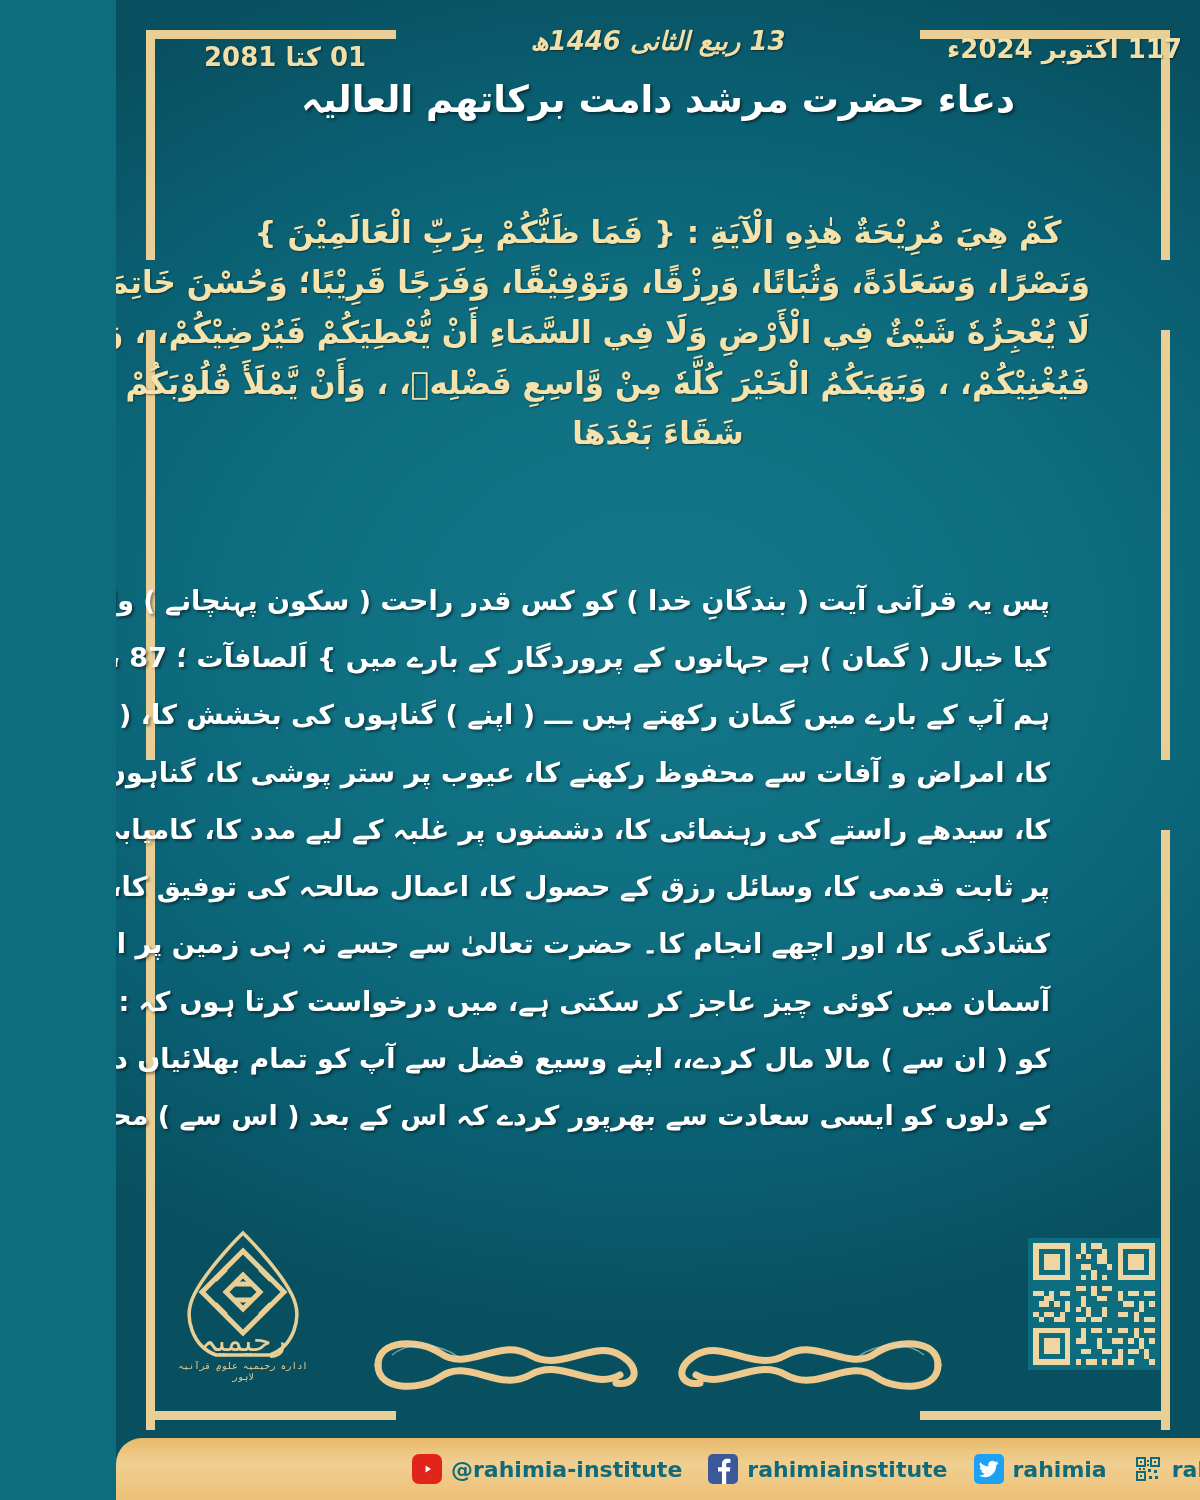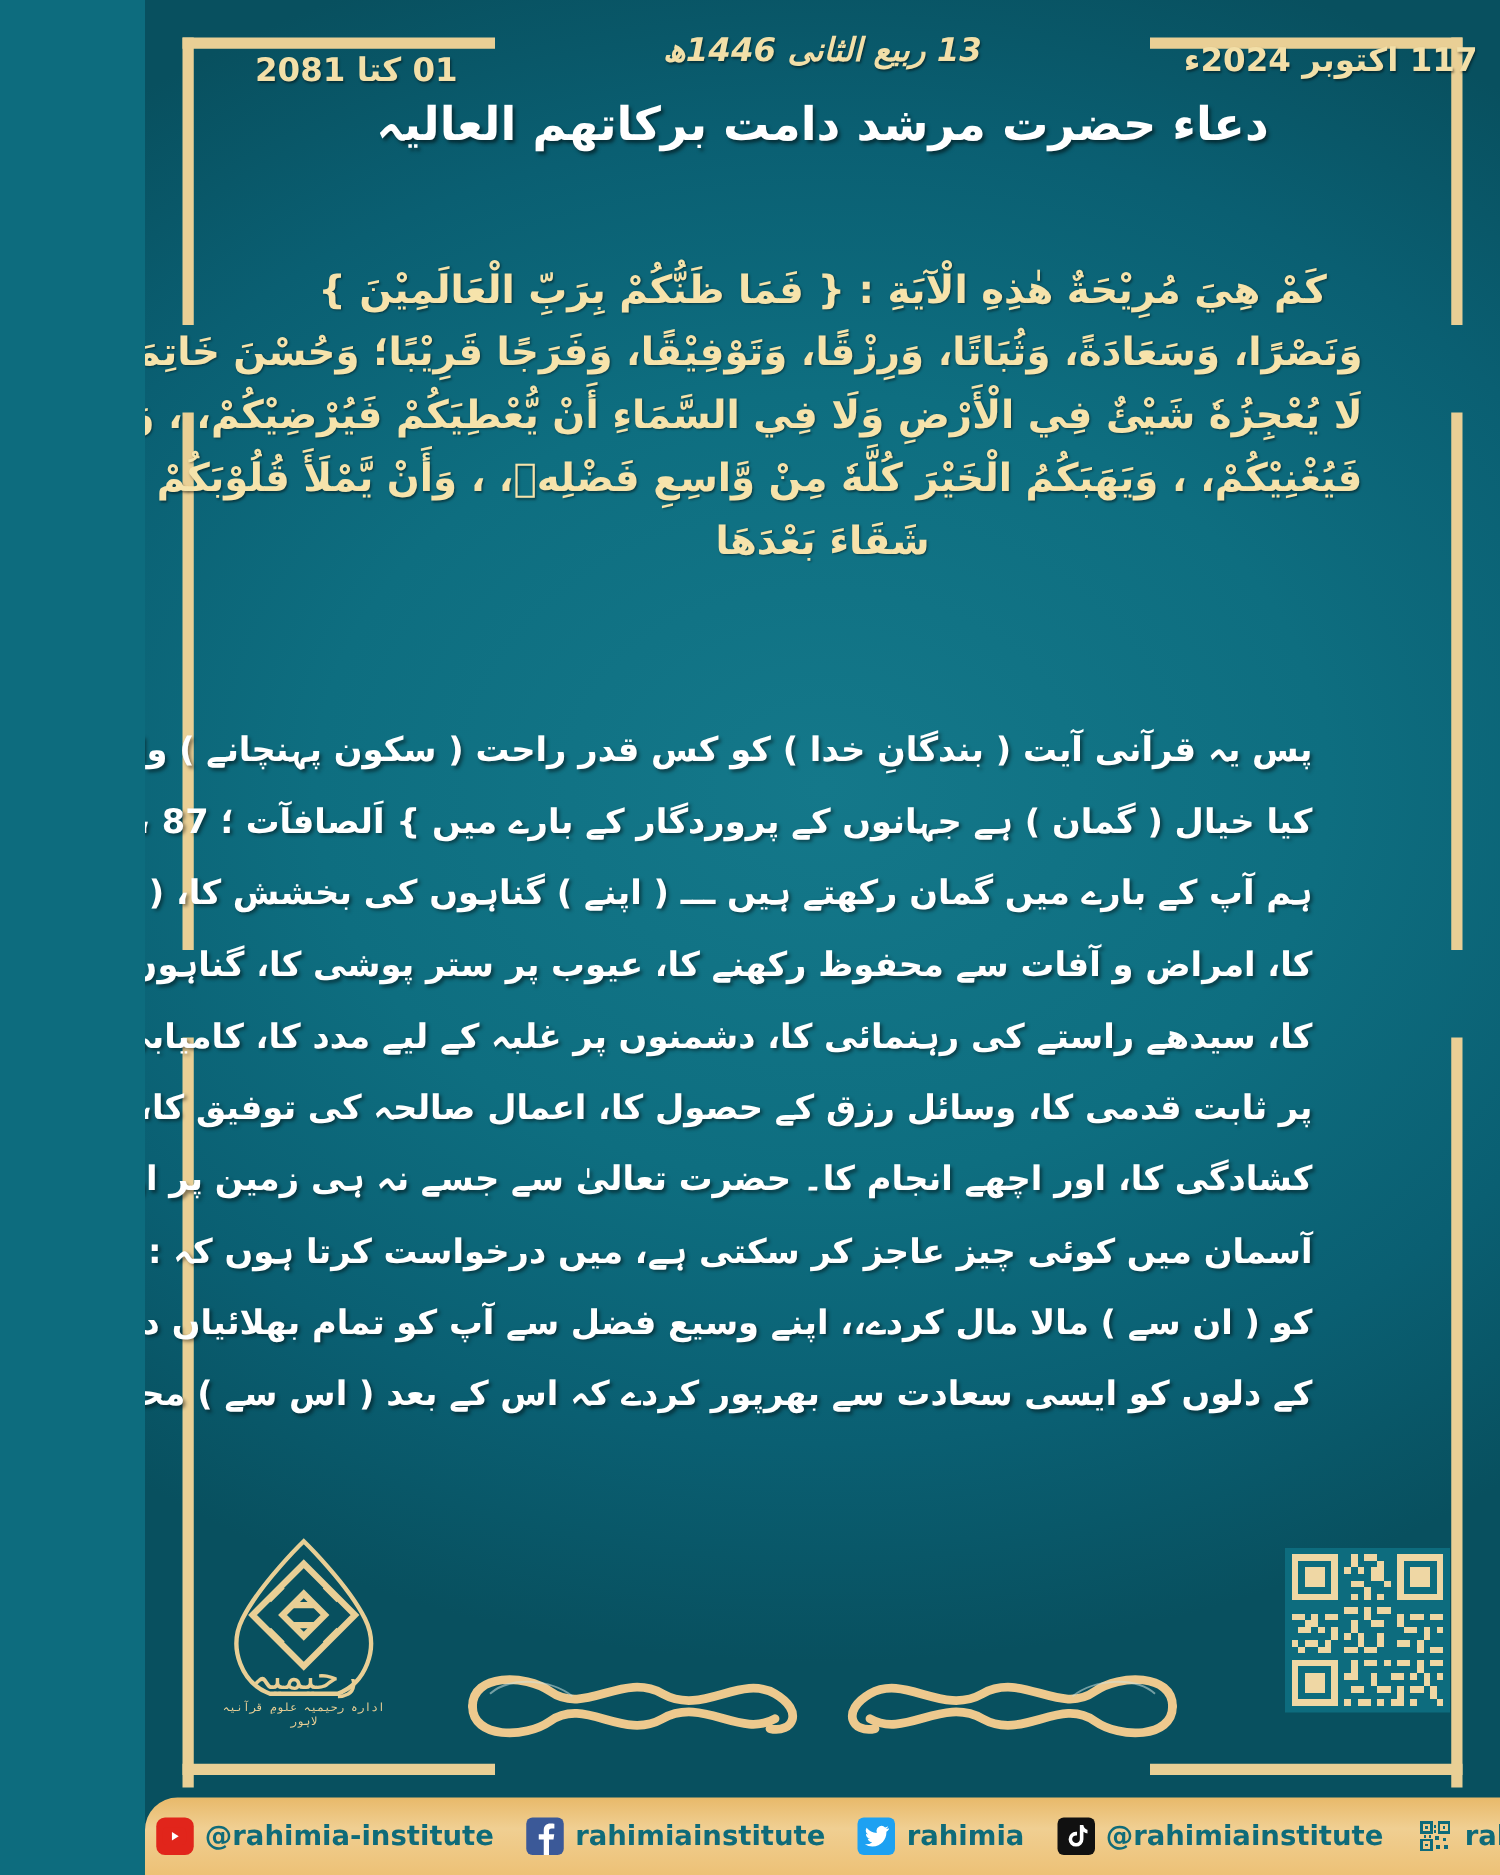--- a/index.html
+++ b/index.html
@@ -282,28 +282,20 @@
 
     <div class="social">
       <span class="ic ic-tw">
         <svg width="21" height="18" viewBox="0 0 24 20">
             <path d="M23 2.6c-.8.4-1.7.6-2.6.8a4.6 4.6 0 0 0 2-2.5c-.9.5-1.9.9-2.9 1.1A4.5 4.5 0 0 0 11.8 6c0 .4 0 .7.1 1A12.8 12.8 0 0 1 2.6 2.3a4.5 4.5 0 0 0 1.4 6 4.4 4.4 0 0 1-2-.6v.1a4.5 4.5 0 0 0 3.6 4.4 4.6 4.6 0 0 1-2 .1 4.5 4.5 0 0 0 4.2 3.1A9 9 0 0 1 1 17.3a12.7 12.7 0 0 0 6.9 2c8.3 0 12.8-6.9 12.8-12.8v-.6c.9-.6 1.7-1.4 2.3-2.3z" fill="#fff"></path>
           </svg>
       </span>
       <span class="lbl">rahimia</span>
     </div>
 
-    <div class="social">
-      <span class="ic ic-tt">
-        <svg width="18" height="20" viewBox="0 0 20 22">
-            <path d="M13.2 1h3.1c.2 1.6 1.1 3 2.5 3.7.7.4 1.5.6 2.2.6v3.2a8 8 0 0 1-4.6-1.5v6.6a6.6 6.6 0 1 1-6.6-6.6c.3 0 .6 0 .9.1v3.3a3.4 3.4 0 1 0 2.5 3.2z" fill="#fff"></path>
-          </svg>
-      </span>
-      <span class="lbl">@rahimiainstitute</span>
-    </div>
 
     <div class="social">
       <span class="ic ic-web">
         <svg width="26" height="26" viewBox="0 0 26 26" shape-rendering="crispEdges">
           <g fill="none" stroke="#0f6b79" stroke-width="2">
             <rect x="2" y="2" width="8" height="8"></rect>
               <rect x="16" y="2" width="8" height="8"></rect>
             <rect x="2" y="16" width="8" height="8"></rect>
           </g>
           <g fill="#0f6b79">

